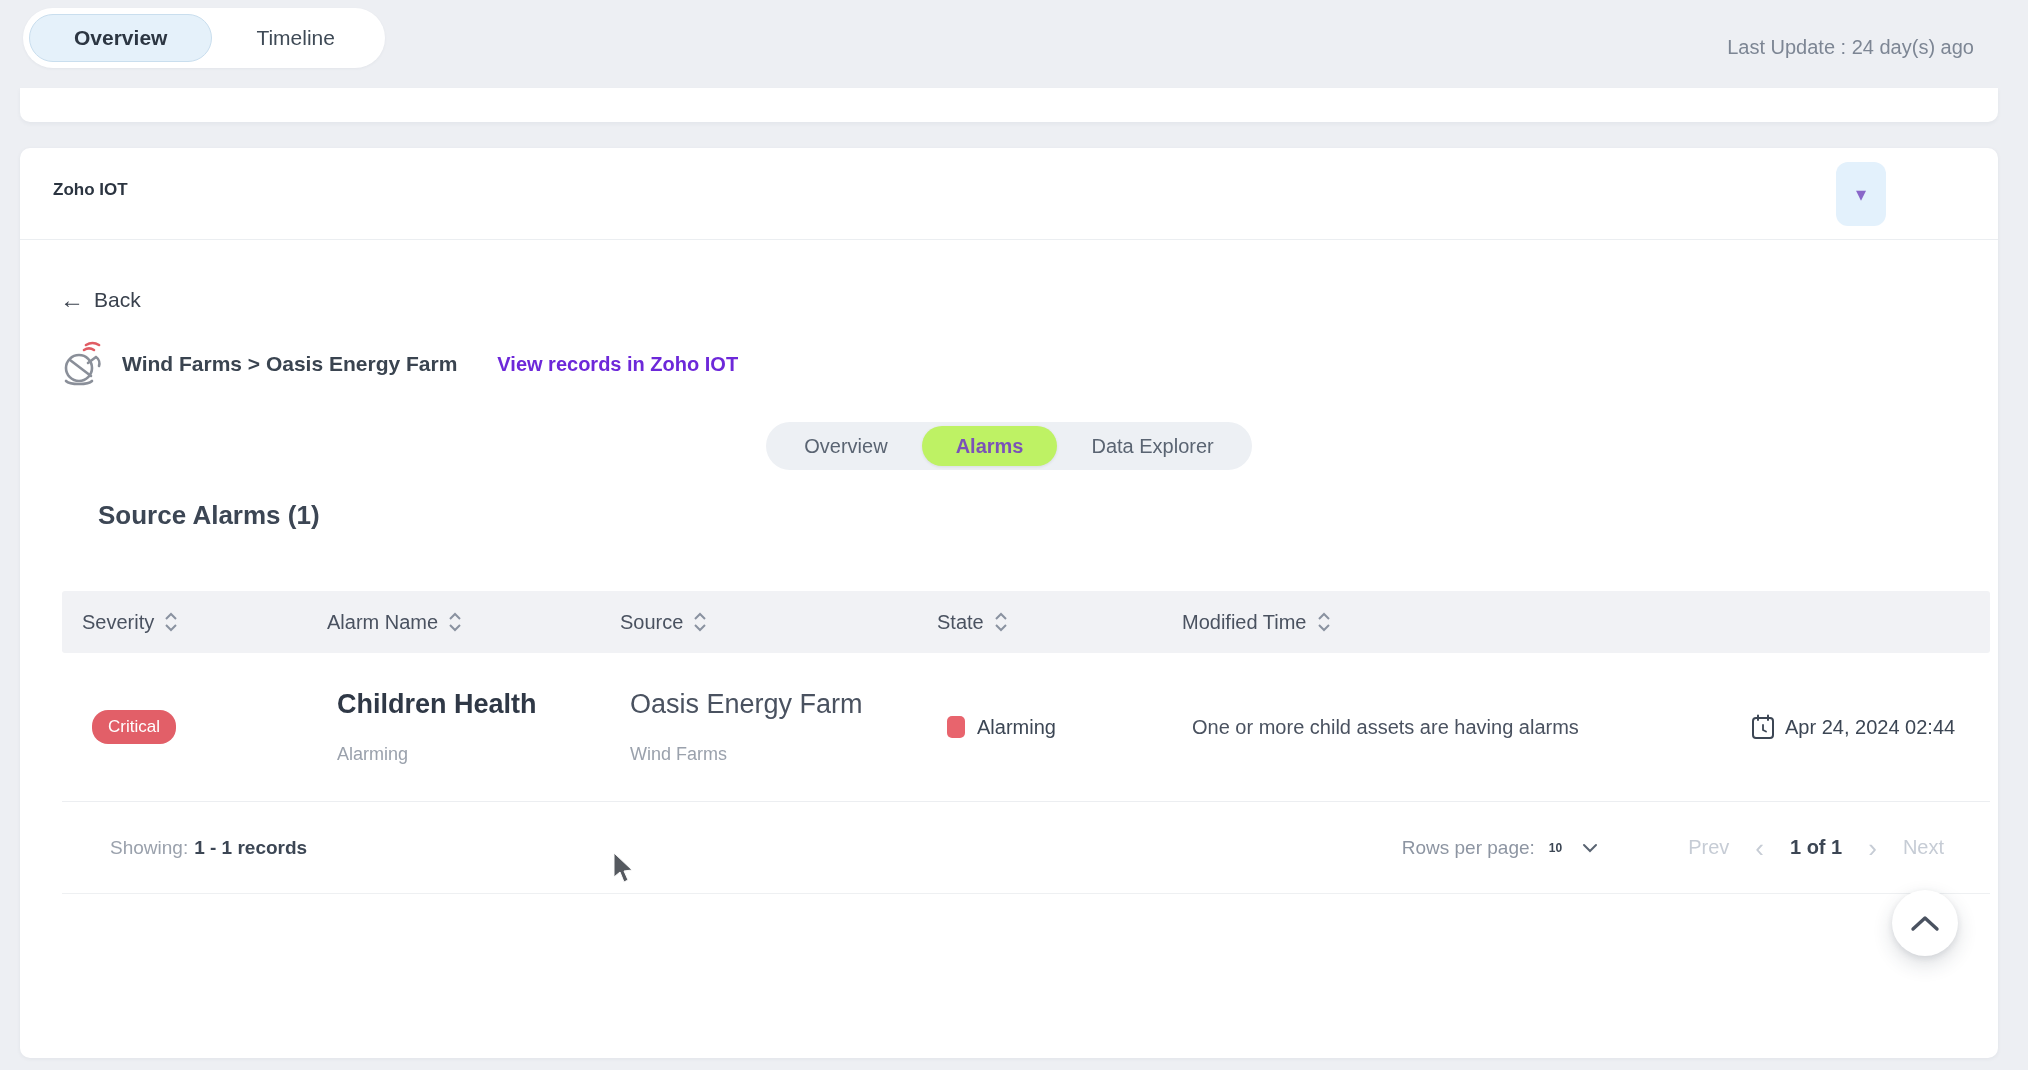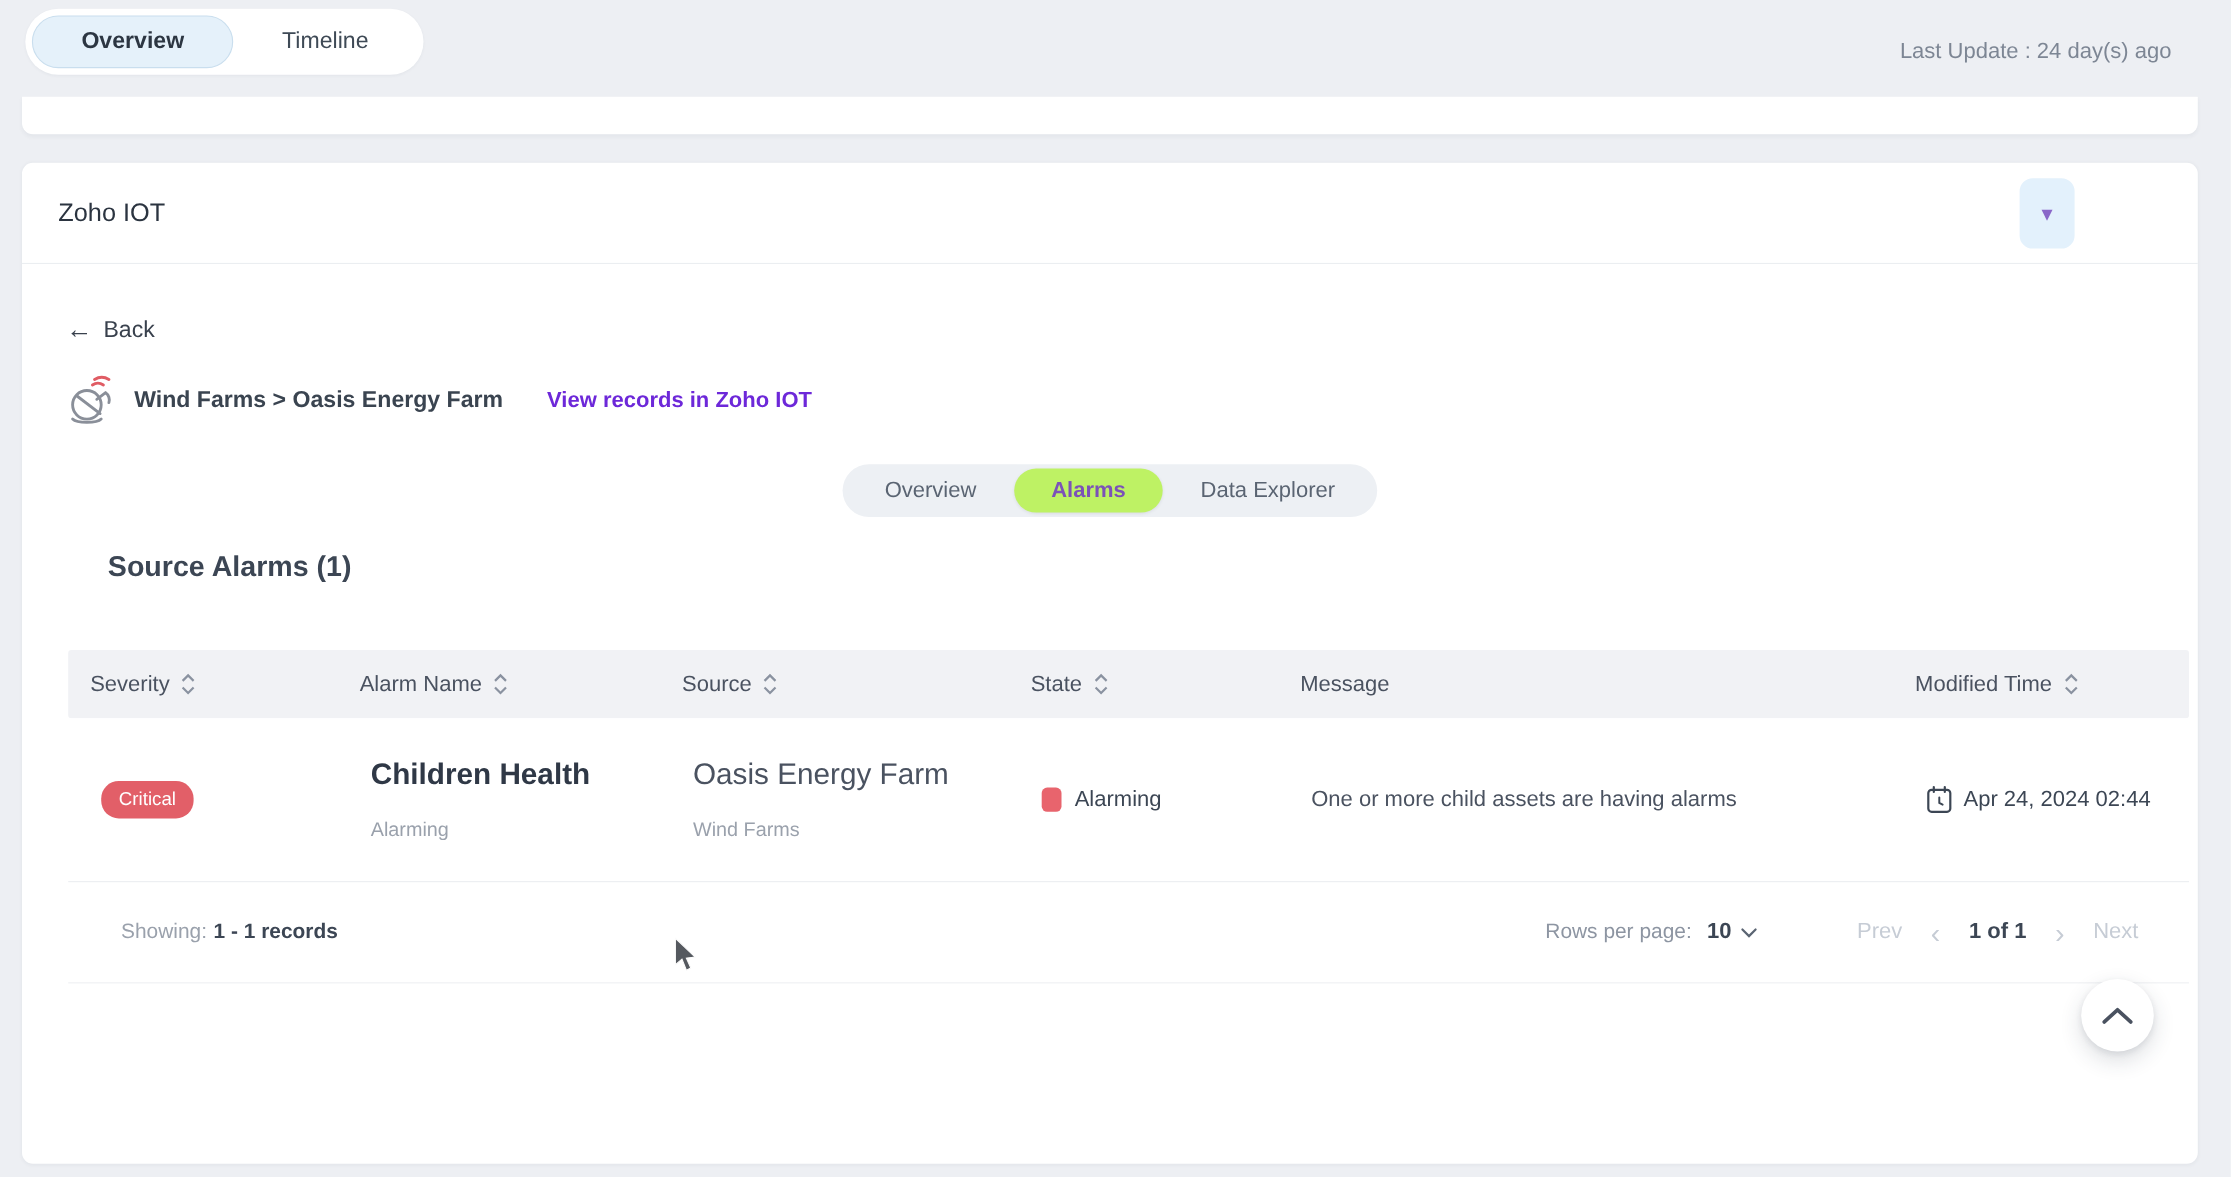--- a/index.html
+++ b/index.html
@@ -38,21 +38,21 @@
   
   .card {
     position:absolute; left:20px; top:148px; width:1978px; height:910px;
     background:#ffffff; border-radius:10px;
     box-shadow:0 1px 4px rgba(40,50,70,.06);
   }
   .card-header {
     position:absolute; left:0; top:0; width:100%; height:92px;
     border-bottom:1px solid #ebeef1;
   }
-  .card-title { position:absolute; left:33px; top:32px; font-size:23px; font-weight:normal; color:#2b3440; }
+  .card-title { position:absolute; left:33px; top:32px; font-size:17px; font-weight:bold; color:#2b3440; }
   .card-collapse-btn {
     position:absolute; right:112px; top:14px; width:50px; height:64px;
     background:#e3f1fc; border:none; border-radius:12px;
     display:flex; align-items:center; justify-content:center;
     font-size:20px; color:#8a67c9; cursor:pointer;
   }
 
   
   .back-row { position:absolute; left:40px; top:140px; display:flex; align-items:center; gap:10px;
               font-size:21px; color:#39414d; cursor:pointer; }
@@ -109,21 +109,21 @@
 
   
   .t-footer {
     height:92px; display:flex; align-items:center; justify-content:space-between;
     border-bottom:1px solid #eef0f2; padding:0 46px 0 48px;
   }
   .showing { font-size:19px; color:#9aa1ac; }
   .showing b { color:#3c4654; font-weight:600; margin-left:6px; }
   .pager-zone { display:flex; align-items:center; gap:90px; }
   .rpp { display:flex; align-items:center; gap:14px; font-size:19px; color:#8d95a2; }
-  .rpp-value { display:flex; align-items:center; gap:8px; font-size:20px; color:#3c4654; font-weight:600; cursor:pointer; }
+  .rpp-value { display:flex; align-items:center; gap:20px; font-size:12px; color:#3c4654; font-weight:600; cursor:pointer; }
   .pager { display:flex; align-items:center; gap:26px; font-size:20px; }
   .pager .dim { color:#c6ccd5; cursor:default; }
   .pager .chev { font-size:26px; color:#c6ccd5; line-height:1; cursor:default; }
   .pager .current { color:#3c4654; font-weight:600; }
 
   
   .scroll-top-btn {
     position:absolute; left:1892px; top:890px; width:66px; height:66px; border-radius:50%;
     background:#ffffff; border:none; cursor:pointer;
     box-shadow:0 8px 20px rgba(40,50,70,.16), 0 2px 6px rgba(40,50,70,.10);
@@ -208,23 +208,20 @@
           <path d="M2 8 L7 3 L12 8" fill="none" stroke="#8a92a0" stroke-width="2"></path>
           <path d="M2 14 L7 19 L12 14" fill="none" stroke="#8a92a0" stroke-width="2"></path>
         </svg>
       </div>
       <div class="th">
         <span>State</span>
         <svg class="sort-icon" width="14" height="22" viewBox="0 0 14 22">
           <path d="M2 8 L7 3 L12 8" fill="none" stroke="#8a92a0" stroke-width="2"></path>
           <path d="M2 14 L7 19 L12 14" fill="none" stroke="#8a92a0" stroke-width="2"></path>
         </svg>
-      </div>
-      <div class="th">
-        <span>Message</span>
       </div>
       <div class="th">
         <span>Modified Time</span>
         <svg class="sort-icon" width="14" height="22" viewBox="0 0 14 22">
           <path d="M2 8 L7 3 L12 8" fill="none" stroke="#8a92a0" stroke-width="2"></path>
           <path d="M2 14 L7 19 L12 14" fill="none" stroke="#8a92a0" stroke-width="2"></path>
         </svg>
       </div>
     </div>
 

